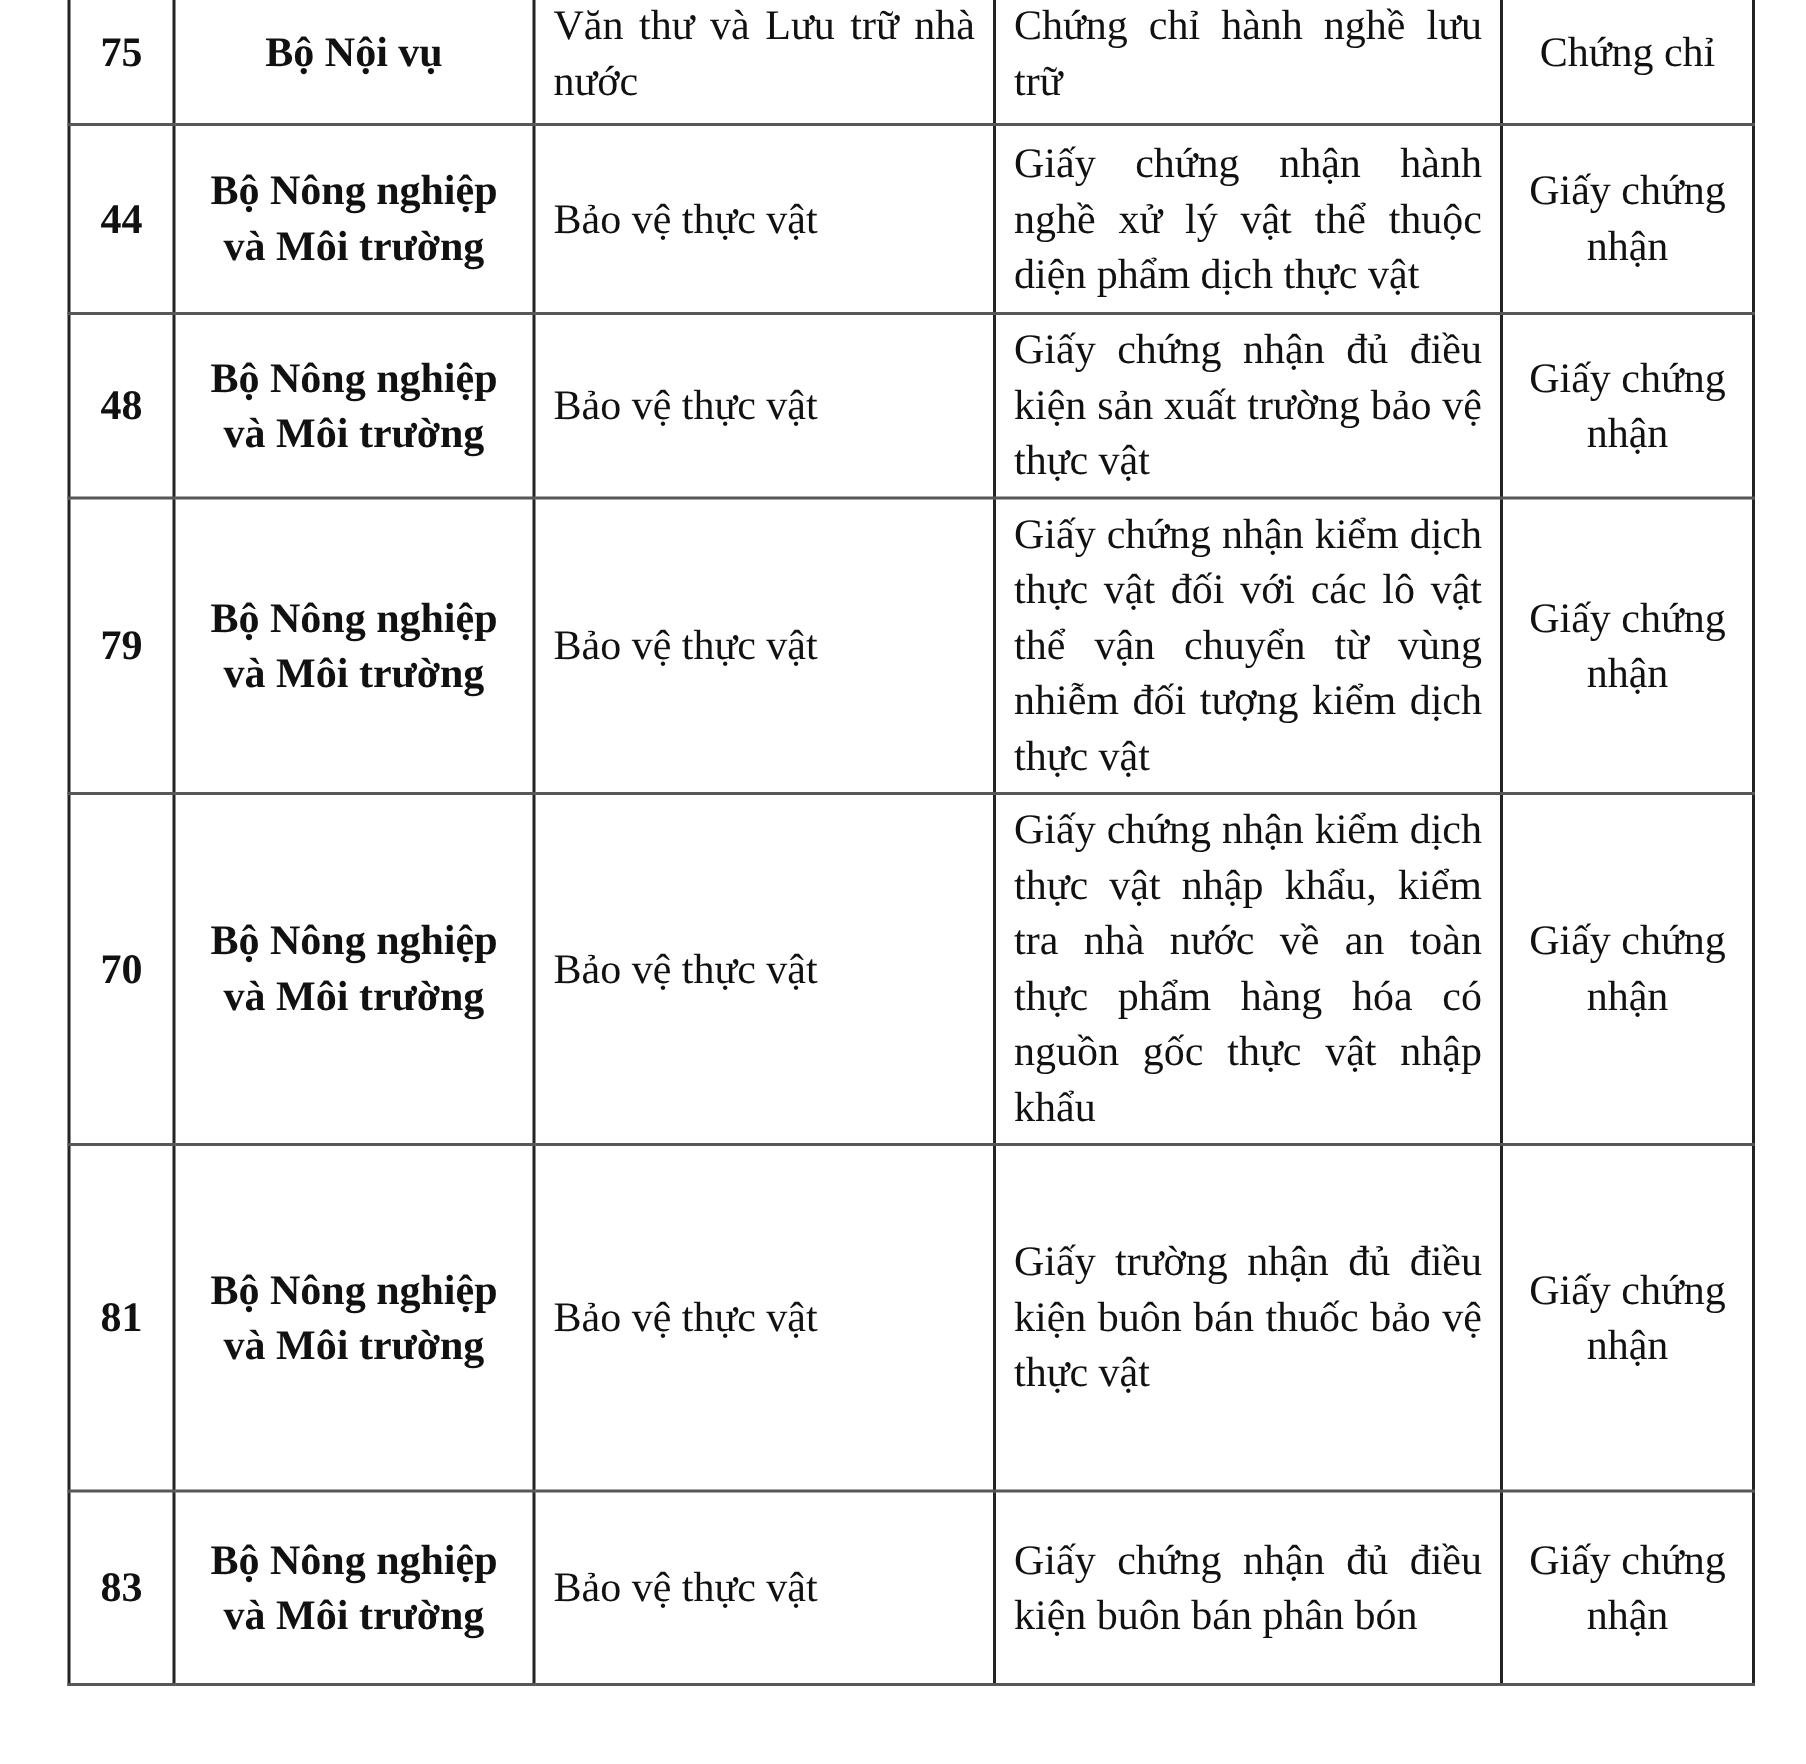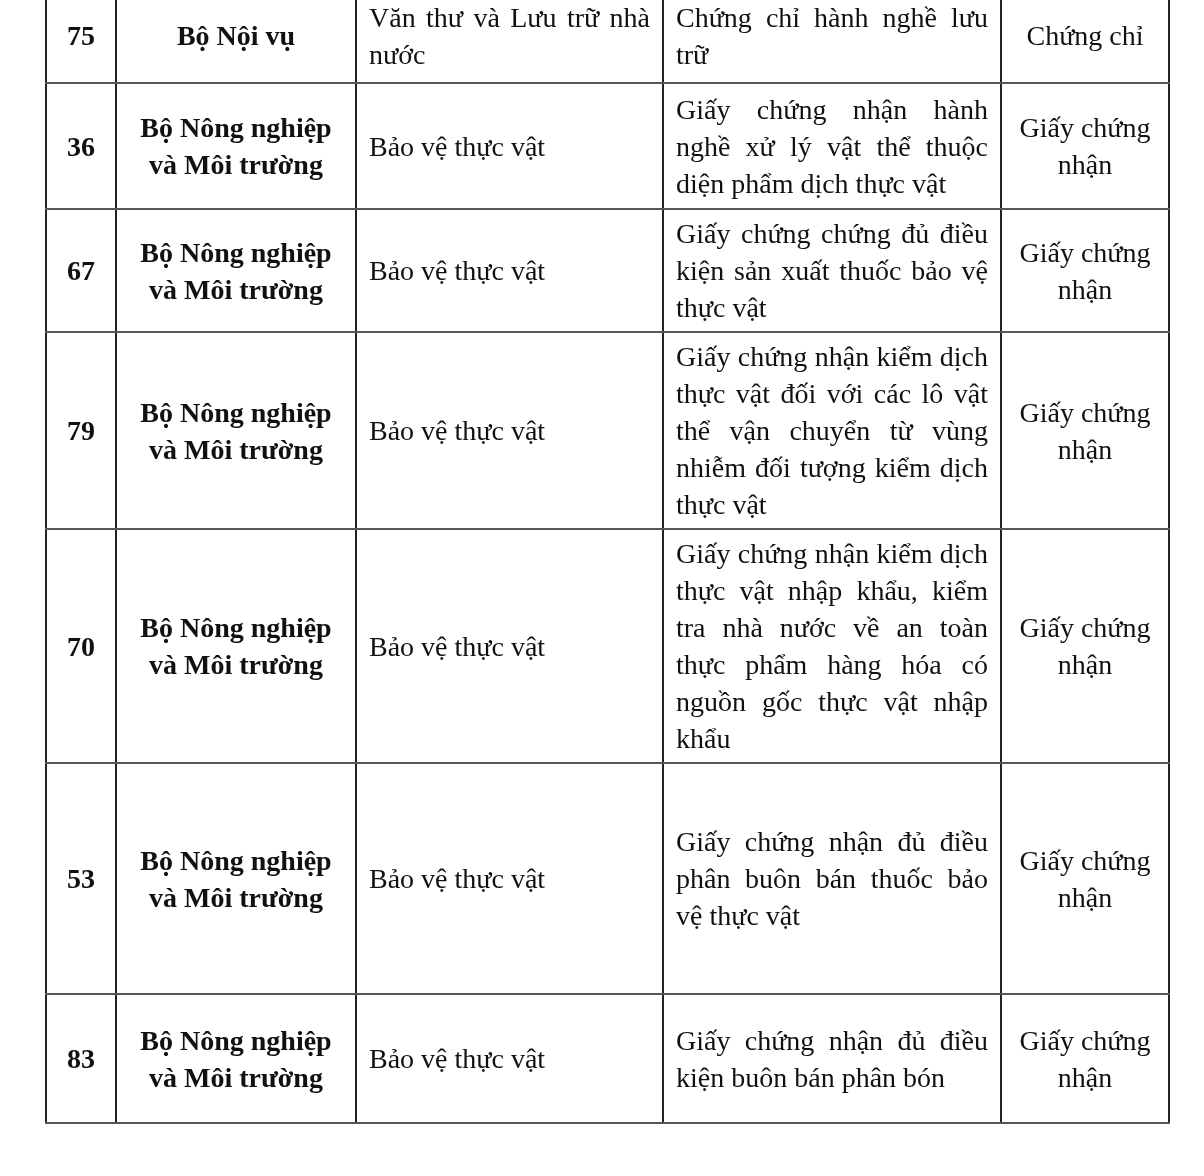--- a/index.html
+++ b/index.html
@@ -74,52 +74,52 @@
     </colgroup>
     <tbody>
         <tr>
     <td class="col-num">75</td>
     <td class="col-ministry">Bộ Nội vụ</td>
     <td class="col-field">Văn thư và Lưu trữ nhà nước</td>
     <td class="col-cert">Chứng chỉ hành nghề lưu trữ</td>
     <td class="col-type">Chứng chỉ</td>
   </tr>
         <tr>
-    <td class="col-num">36</td>
+    <td class="col-num">44</td>
     <td class="col-ministry">Bộ Nông nghiệp và Môi trường</td>
     <td class="col-field">Bảo vệ thực vật</td>
     <td class="col-cert">Giấy chứng nhận hành nghề xử lý vật thể thuộc diện phẩm dịch thực vật</td>
     <td class="col-type">Giấy chứng nhận</td>
   </tr>
         <tr>
-    <td class="col-num">67</td>
+    <td class="col-num">48</td>
     <td class="col-ministry">Bộ Nông nghiệp và Môi trường</td>
     <td class="col-field">Bảo vệ thực vật</td>
-    <td class="col-cert">Giấy chứng chứng đủ điều kiện sản xuất thuốc bảo vệ thực vật</td>
+    <td class="col-cert">Giấy chứng nhận đủ điều kiện sản xuất trường bảo vệ thực vật</td>
     <td class="col-type">Giấy chứng nhận</td>
   </tr>
         <tr>
     <td class="col-num">79</td>
     <td class="col-ministry">Bộ Nông nghiệp và Môi trường</td>
     <td class="col-field">Bảo vệ thực vật</td>
     <td class="col-cert">Giấy chứng nhận kiểm dịch thực vật đối với các lô vật thể vận chuyển từ vùng nhiễm đối tượng kiểm dịch thực vật</td>
     <td class="col-type">Giấy chứng nhận</td>
   </tr>
         <tr>
     <td class="col-num">70</td>
     <td class="col-ministry">Bộ Nông nghiệp và Môi trường</td>
     <td class="col-field">Bảo vệ thực vật</td>
     <td class="col-cert">Giấy chứng nhận kiểm dịch thực vật nhập khẩu, kiểm tra nhà nước về an toàn thực phẩm hàng hóa có nguồn gốc thực vật nhập khẩu</td>
     <td class="col-type">Giấy chứng nhận</td>
   </tr>
         <tr>
-    <td class="col-num">53</td>
+    <td class="col-num">81</td>
     <td class="col-ministry">Bộ Nông nghiệp và Môi trường</td>
     <td class="col-field">Bảo vệ thực vật</td>
-    <td class="col-cert">Giấy chứng nhận đủ điều phân buôn bán thuốc bảo vệ thực vật</td>
+    <td class="col-cert">Giấy trường nhận đủ điều kiện buôn bán thuốc bảo vệ thực vật</td>
     <td class="col-type">Giấy chứng nhận</td>
   </tr>
         <tr>
     <td class="col-num">83</td>
     <td class="col-ministry">Bộ Nông nghiệp và Môi trường</td>
     <td class="col-field">Bảo vệ thực vật</td>
     <td class="col-cert">Giấy chứng nhận đủ điều kiện buôn bán phân bón</td>
     <td class="col-type">Giấy chứng nhận</td>
   </tr>
       </tbody>

